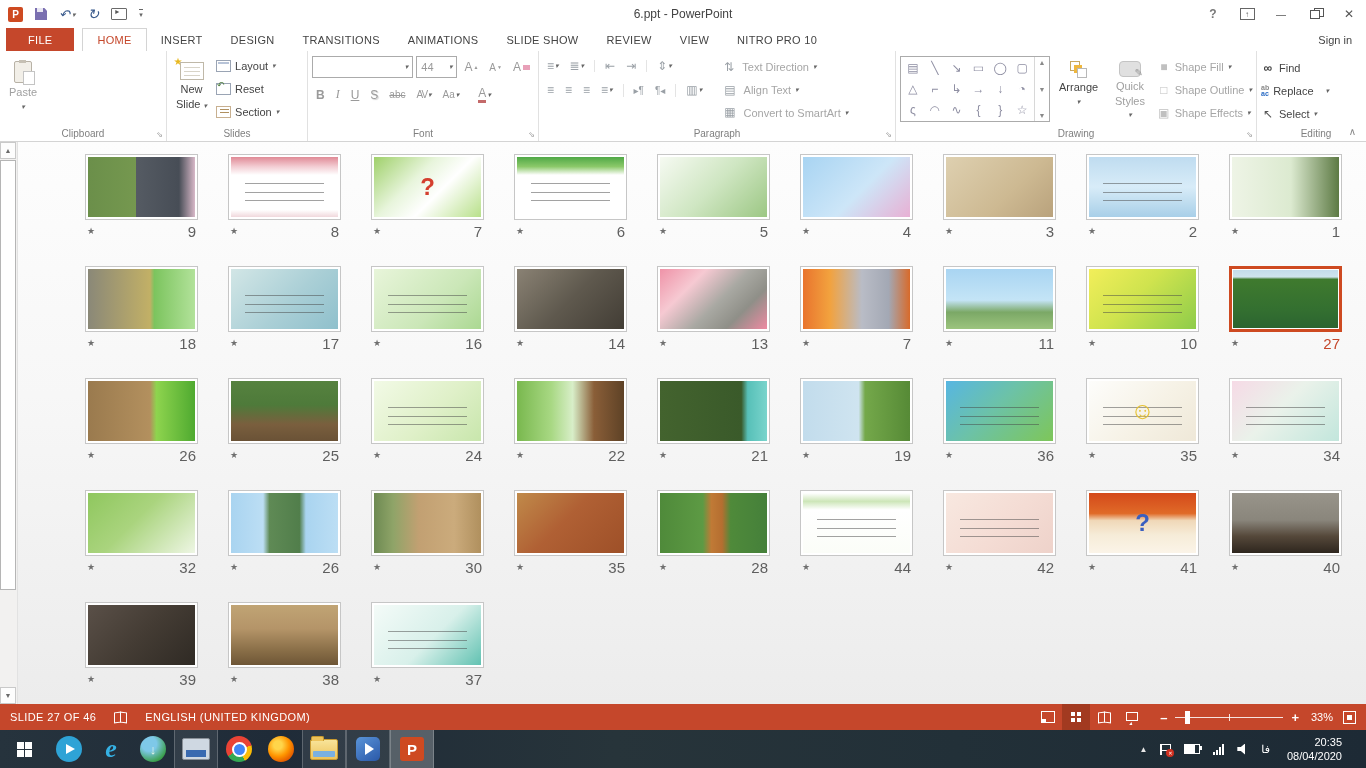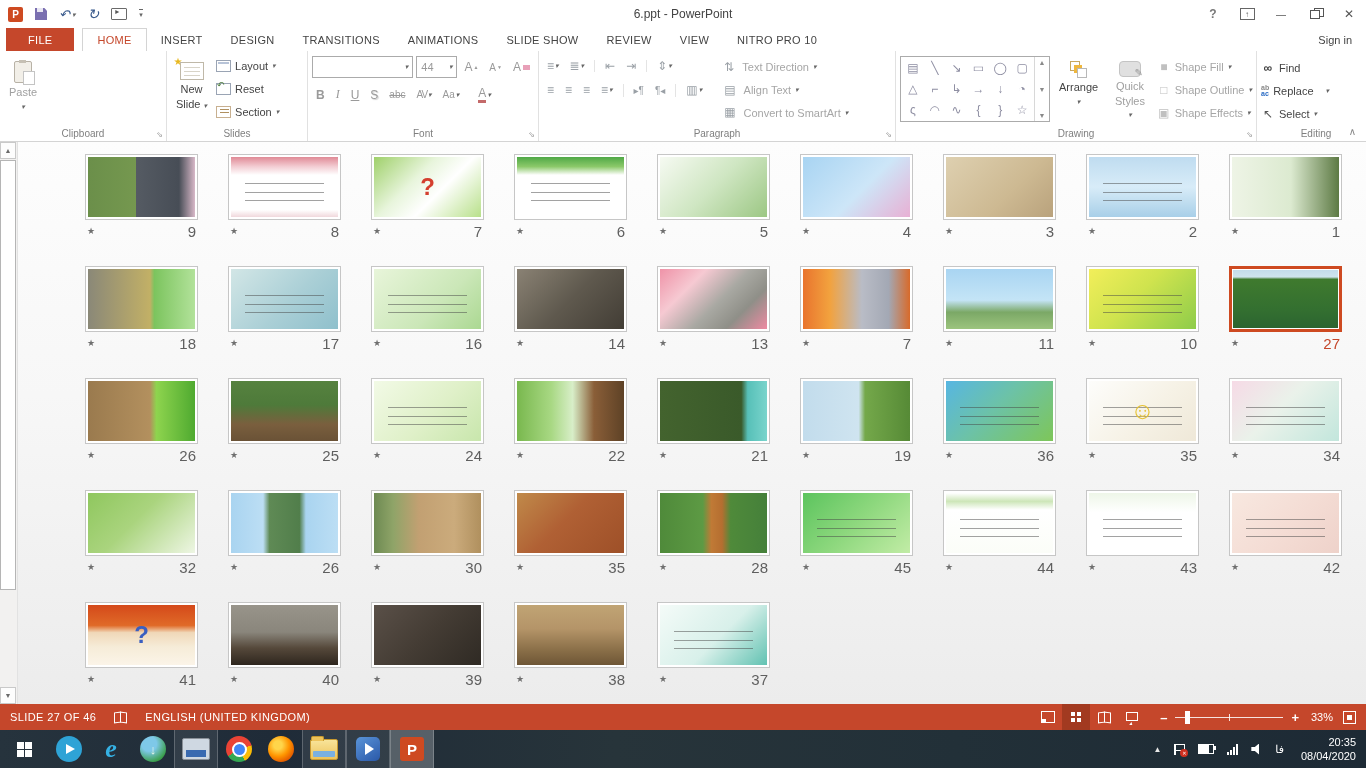--- a/index.html
+++ b/index.html
@@ -203,21 +203,21 @@
   .a-chrome{background:conic-gradient(from -45deg,#ea4335 0 33%,#fbbc05 0 55%,#34a853 0 78%,#ea4335 0 100%);position:relative;}
   .a-chrome::after{content:"";width:11px;height:11px;border-radius:50%;background:#4285f4;border:2px solid #fff;}
   .a-firefox{background:radial-gradient(circle at 38% 35%,#ffd54a 0 18%,#ff9500 48%,#e66000 72%,#b54a00 100%);}
   .a-folder{width:26px;height:19px;background:linear-gradient(180deg,#f8e49a,#edc35a);border:1px solid #c89a30;border-radius:2px;position:relative;}
   .a-folder::before{content:"";position:absolute;top:-4px;left:0;width:11px;height:4px;background:#edc35a;border:1px solid #c89a30;border-bottom:none;border-radius:2px 2px 0 0;}
   .a-folder::after{content:"";position:absolute;left:2px;right:2px;bottom:2px;height:6px;background:#7ab0e0;border-radius:1px;}
   .a-wmp{width:24px;height:24px;border-radius:5px;background:linear-gradient(145deg,#5a94d8,#2a58a8);display:flex;align-items:center;justify-content:center;}
   .a-wmp::after{content:"";width:0;height:0;border-left:9px solid #fff;border-top:6px solid transparent;border-bottom:6px solid transparent;margin-left:2px;}
   .a-ppt{width:24px;height:24px;border-radius:3px;background:#CE4A21;color:#fff;font-weight:bold;font-size:15px;display:flex;align-items:center;justify-content:center;}
   .a-ppt::before{content:"P";}
-  .tray{margin-left:auto;display:flex;align-items:center;gap:13px;padding-right:10px;color:#fff;}
+  .tray{margin-left:auto;display:flex;align-items:center;gap:13px;padding-right:24px;color:#fff;}
   .tr-up{font-size:8px;color:#e8e8e8;}
   .tr-up::before{content:"▲";}
   .tr-flag{width:11px;height:11px;position:relative;}
   .tr-flag::before{content:"";position:absolute;left:0;top:0;bottom:0;width:1.5px;background:#fff;}
   .tr-flag i{position:absolute;left:1px;top:0;width:8px;height:5px;border:1px solid #fff;display:block;}
   .tr-flag::after{content:"✕";position:absolute;right:-3px;bottom:-2px;width:8px;height:8px;background:#d03020;
     border-radius:50%;color:#fff;font-size:5px;line-height:8px;text-align:center;}
   .tr-batt{width:14px;height:8px;border:1px solid #fff;position:relative;background:linear-gradient(90deg,#fff 0 70%,transparent 70%);}
   .tr-batt::after{content:"";position:absolute;right:-3px;top:1px;width:2px;height:4px;background:#fff;}
   .tr-bars{display:flex;align-items:flex-end;gap:1px;height:11px;}
@@ -829,55 +829,29 @@
           <div class="thumb">
             <div class="art" style="background: linear-gradient(90deg, rgb(79, 138, 58) 0%, rgb(93, 154, 68) 40%, rgb(192, 122, 54) 48%, rgb(181, 110, 48) 58%, rgb(79, 138, 58) 66%, rgb(69, 128, 58) 100%);"></div>
           </div>
           <div class="cell-label">
             <span class="star"></span>
             <span class="num">28</span>
           </div>
         </div>
         <div class="slide-cell">
           <div class="thumb">
-            <div class="art" style="background: linear-gradient(135deg, rgb(92, 196, 94) 0%, rgb(142, 216, 126) 50%, rgb(194, 236, 166) 100%);">
-              <i class="tl" style="top: 44%;"></i>
-              <i class="tl" style="top: 58%;"></i>
-              <i class="tl" style="top: 72%;"></i>
-            </div>
-          </div>
-          <div class="cell-label">
-            <span class="star"></span>
-            <span class="num">45</span>
-          </div>
-        </div>
-        <div class="slide-cell">
-          <div class="thumb">
             <div class="art" style="background: linear-gradient(rgb(255, 255, 255) 0%, rgb(205, 230, 184) 14%, rgb(255, 255, 255) 28%, rgb(251, 253, 248) 100%);">
               <i class="tl" style="top: 44%;"></i>
               <i class="tl" style="top: 58%;"></i>
               <i class="tl" style="top: 72%;"></i>
             </div>
           </div>
           <div class="cell-label">
             <span class="star"></span>
             <span class="num">44</span>
-          </div>
-        </div>
-        <div class="slide-cell">
-          <div class="thumb">
-            <div class="art" style="background: linear-gradient(rgb(238, 246, 232) 0%, rgb(255, 255, 255) 32%, rgb(255, 255, 255) 100%);">
-              <i class="tl" style="top: 44%;"></i>
-              <i class="tl" style="top: 58%;"></i>
-              <i class="tl" style="top: 72%;"></i>
-            </div>
-          </div>
-          <div class="cell-label">
-            <span class="star"></span>
-            <span class="num">43</span>
           </div>
         </div>
         <div class="slide-cell">
           <div class="thumb">
             <div class="art" style="background: linear-gradient(135deg, rgb(248, 232, 224) 0%, rgb(244, 220, 212) 55%, rgb(238, 210, 202) 100%);">
               <i class="tl" style="top: 44%;"></i>
               <i class="tl" style="top: 58%;"></i>
               <i class="tl" style="top: 72%;"></i>
             </div>
           </div>

